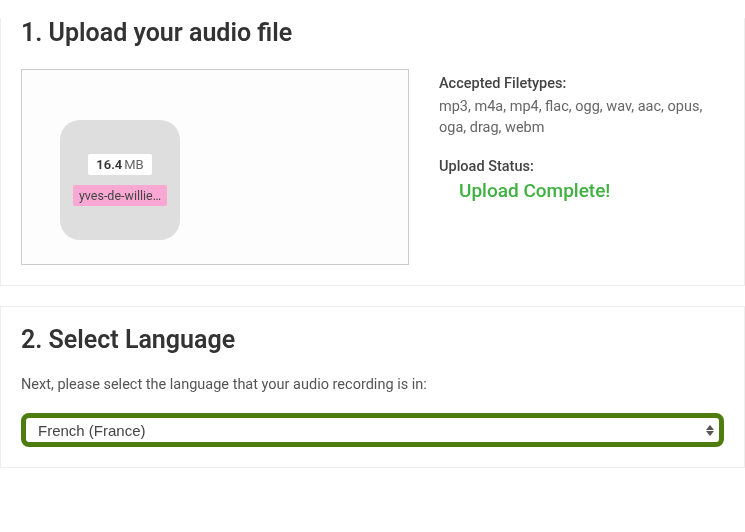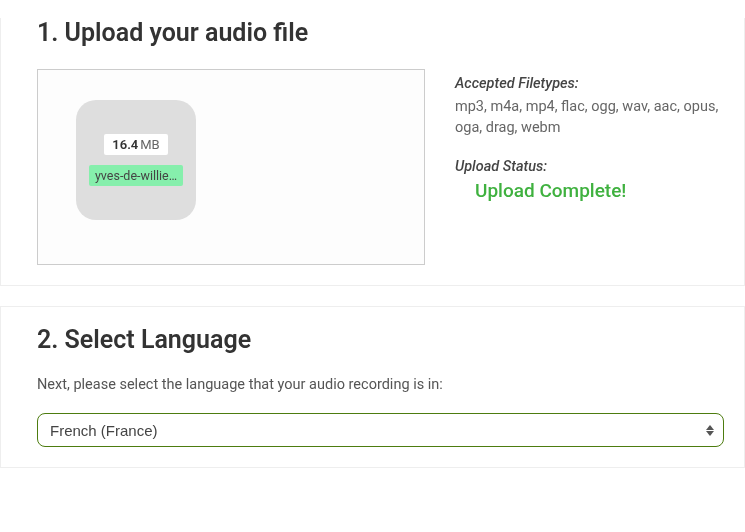--- a/index.html
+++ b/index.html
@@ -7,21 +7,21 @@
     font-family: -apple-system, BlinkMacSystemFont, "Segoe UI", Roboto, "Helvetica Neue", Arial, sans-serif;
     background: #ffffff;
     color: #333;
     width: 745px;
     height: 532px;
     overflow: hidden;
   }
   .section {
     border: 1px solid #eeeeee;
     border-top: none;
-    padding: 0 20px 20px 36px;
+    padding: 0 20px 20px 20px;
   }
   .section + .section {
     margin-top: 20px;
     border-top: 1px solid #eeeeee;
     padding-top: 0;
   }
   h2.section-title {
     font-size: 25px;
     font-weight: 600;
     color: #333333;
@@ -41,21 +41,21 @@
   .dropzone {
     width: 388px;
     height: 196px;
     border: 1px solid #cccccc;
     background: #fdfdfd;
     position: relative;
   }
   .file-chip {
     position: absolute;
     left: 38px;
-    top: 30px;
+    top: 50px;
     width: 120px;
     height: 120px;
     background: #dedede;
     border-radius: 20px;
     display: flex;
     flex-direction: column;
     align-items: center;
     justify-content: center;
     gap: 10px;
     padding: 10px;
@@ -63,57 +63,56 @@
   .file-size-badge {
     background: #ffffff;
     padding: 3px 8px;
     font-size: 13px;
     color: #333;
     border-radius: 2px;
   }
   .file-size-badge .num { font-weight: 600; }
   .file-size-badge .unit { font-weight: 400; color:#666; margin-left:2px;}
   .file-name-badge {
-    background: #86efac;
+    background: #f9a8d4;
     padding: 3px 6px;
     font-size: 12.5px;
     color: #444;
     max-width: 96px;
     white-space: nowrap;
     overflow: hidden;
     text-overflow: ellipsis;
     border-radius: 2px;
   }
   .upload-meta {
     flex: 1;
     padding-top: 6px;
   }
   .meta-label {
     font-size: 14.5px;
     color: #444444;
     font-weight: 500;
     margin-bottom: 4px;
-    font-style: italic;
   }
   .meta-value {
     font-size: 14.5px;
     color: #666666;
     margin-bottom: 20px;
     line-height: 1.45;
   }
   .status-complete {
     font-size: 19px;
     color: #3fb13f;
     font-weight: 500;
     margin-left: 20px;
   }
   .language-select {
     width: 100%;
     height: 34px;
-    border: 1px solid #4d7c0f;
+    border: 5px solid #4d7c0f;
     border-radius: 8px;
     padding: 0 30px 0 12px;
     font-size: 15px;
     color: #444;
     background: #fff;
     appearance: none;
     -webkit-appearance: none;
     position: relative;
   }
   .select-wrap {

